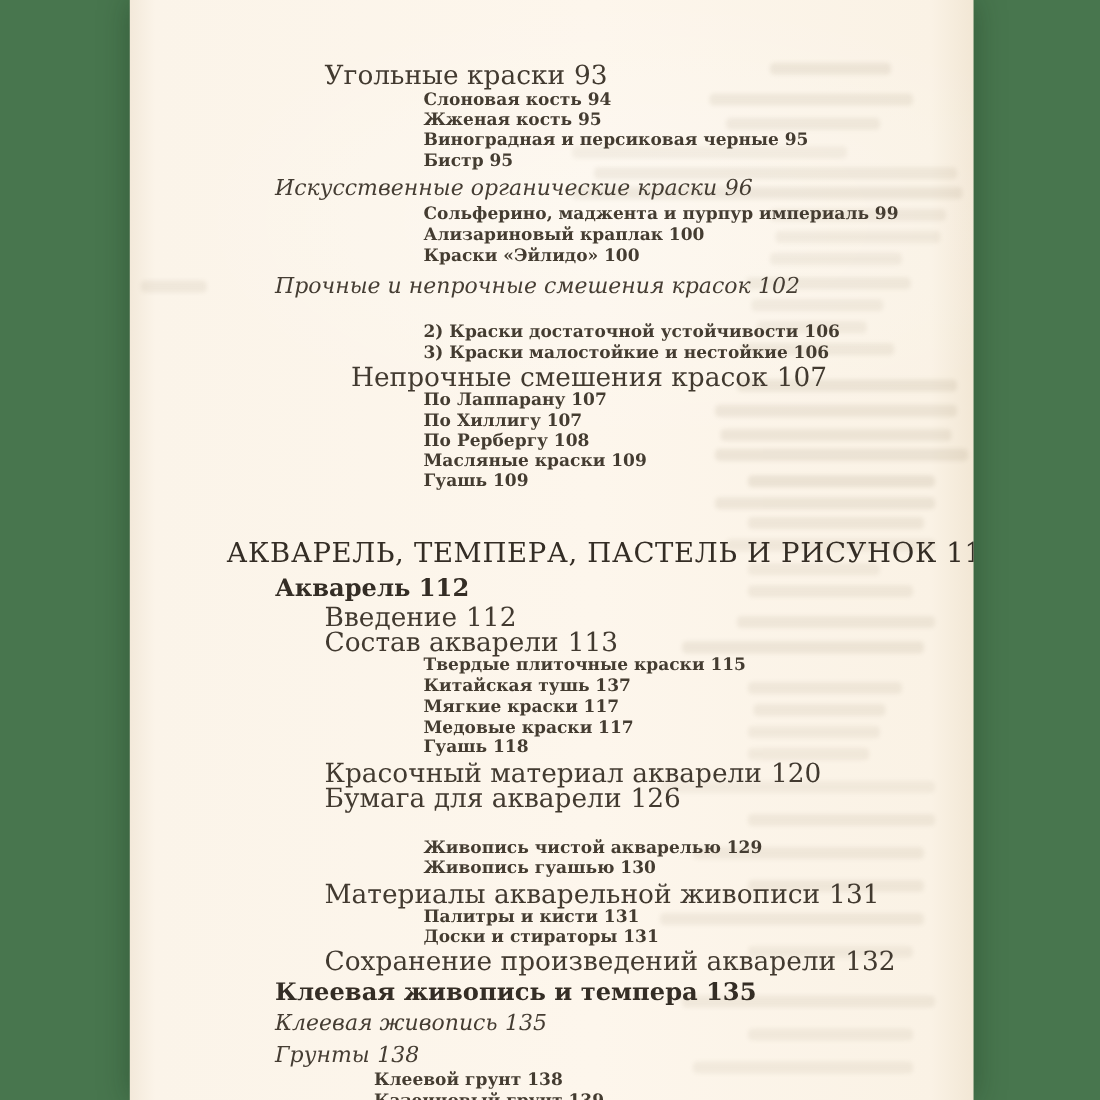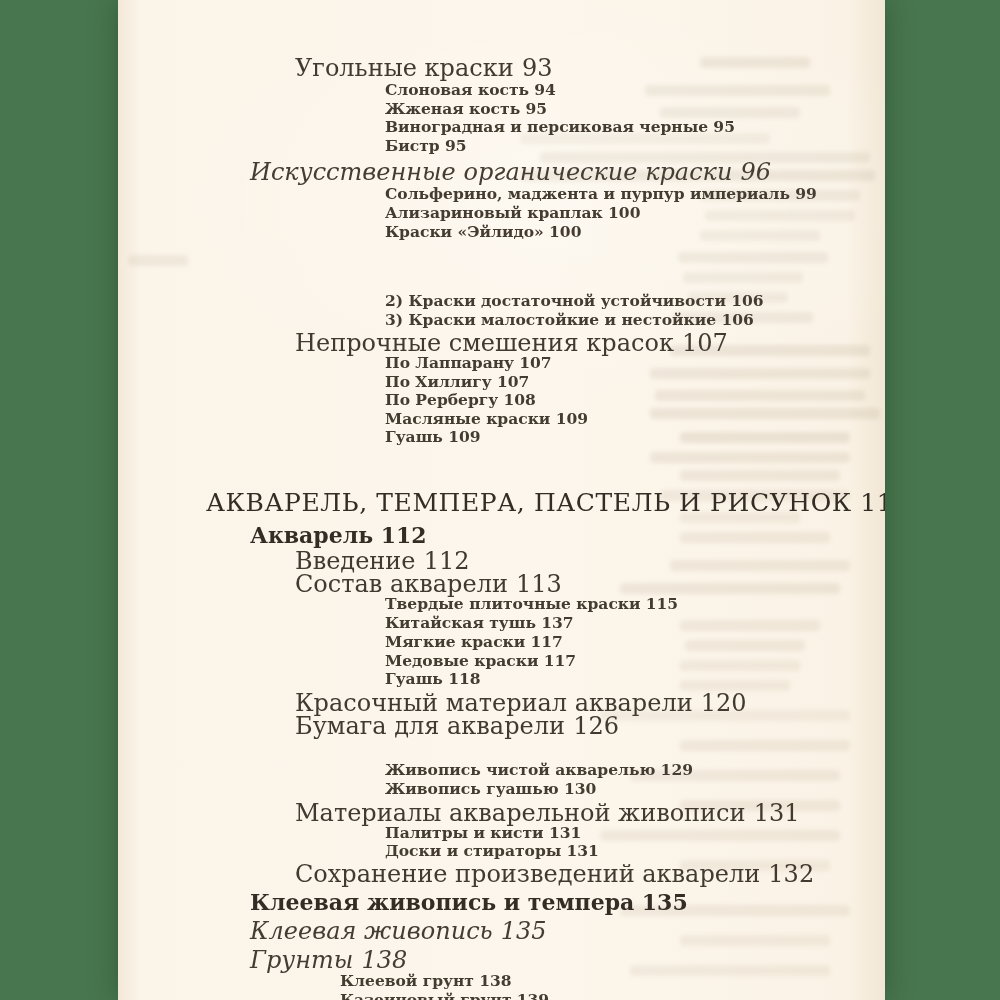--- a/index.html
+++ b/index.html
@@ -57,21 +57,21 @@
     color: var(--ink-dark);
   }
   .l1b {
     left: 132px;
     font-size: 22px;
     font-weight: 700;
     color: var(--ink-dark);
   }
   .l1i {
     left: 132px;
-    font-size: 24px;
+    font-size: 20px;
     font-style: italic;
     color: #453d33;
   }
   .l2 {
     left: 177px;
     font-size: 24px;
     color: #423a30;
   }
   .l3 {
     left: 267px;
@@ -129,23 +129,24 @@
     <div class="toc" id="toc">
         <div class="line l2" style="top: 58px;"><span class="title">Угольные краски</span><span class="pagenum">93</span></div>
         <div class="line l3" style="top: 84px;"><span class="title">Слоновая кость</span><span class="pagenum">94</span></div>
         <div class="line l3" style="top: 103px;"><span class="title">Жженая кость</span><span class="pagenum">95</span></div>
         <div class="line l3" style="top: 121px;"><span class="title">Виноградная и персиковая черные</span><span class="pagenum">95</span></div>
         <div class="line l3" style="top: 140px;"><span class="title">Бистр</span><span class="pagenum">95</span></div>
         <div class="line l1i" style="top: 162px;"><span class="title">Искусственные органические краски</span><span class="pagenum">96</span></div>
         <div class="line l3" style="top: 188px;"><span class="title">Сольферино, маджента и пурпур империаль</span><span class="pagenum">99</span></div>
         <div class="line l3" style="top: 207px;"><span class="title">Ализариновый краплак</span><span class="pagenum">100</span></div>
         <div class="line l3" style="top: 226px;"><span class="title">Краски «Эйлидо»</span><span class="pagenum">100</span></div>
+        <div class="line l1i" style="top: 251px;"><span class="title">Прочные и непрочные смешения красок</span><span class="pagenum">102</span></div>
         <div class="line l3" style="top: 295px;"><span class="title">2) Краски достаточной устойчивости</span><span class="pagenum">106</span></div>
         <div class="line l3" style="top: 314px;"><span class="title">3) Краски малостойкие и нестойкие</span><span class="pagenum">106</span></div>
-        <div class="line l2" style="top: 333px;"><span class="title">Непрочные смешения красок</span><span class="pagenum">107</span></div>
+        <div class="line l2" style="top: 333px; margin-left: 24px;"><span class="title">Непрочные смешения красок</span><span class="pagenum">107</span></div>
         <div class="line l3" style="top: 357px;"><span class="title">По Лаппарану</span><span class="pagenum">107</span></div>
         <div class="line l3" style="top: 376px;"><span class="title">По Хиллигу</span><span class="pagenum">107</span></div>
         <div class="line l3" style="top: 394px;"><span class="title">По Рербергу</span><span class="pagenum">108</span></div>
         <div class="line l3" style="top: 413px;"><span class="title">Масляные краски</span><span class="pagenum">109</span></div>
         <div class="line l3" style="top: 431px;"><span class="title">Гуашь</span><span class="pagenum">109</span></div>
         <div class="line h" style="top: 492px;"><span class="title">АКВАРЕЛЬ, ТЕМПЕРА, ПАСТЕЛЬ И РИСУНОК</span><span class="pagenum">111</span></div>
         <div class="line l1b" style="top: 526px;"><span class="title">Акварель</span><span class="pagenum">112</span></div>
         <div class="line l2" style="top: 551px;"><span class="title">Введение</span><span class="pagenum">112</span></div>
         <div class="line l2" style="top: 574px;"><span class="title">Состав акварели</span><span class="pagenum">113</span></div>
         <div class="line l3" style="top: 598px;"><span class="title">Твердые плиточные краски</span><span class="pagenum">115</span></div>

